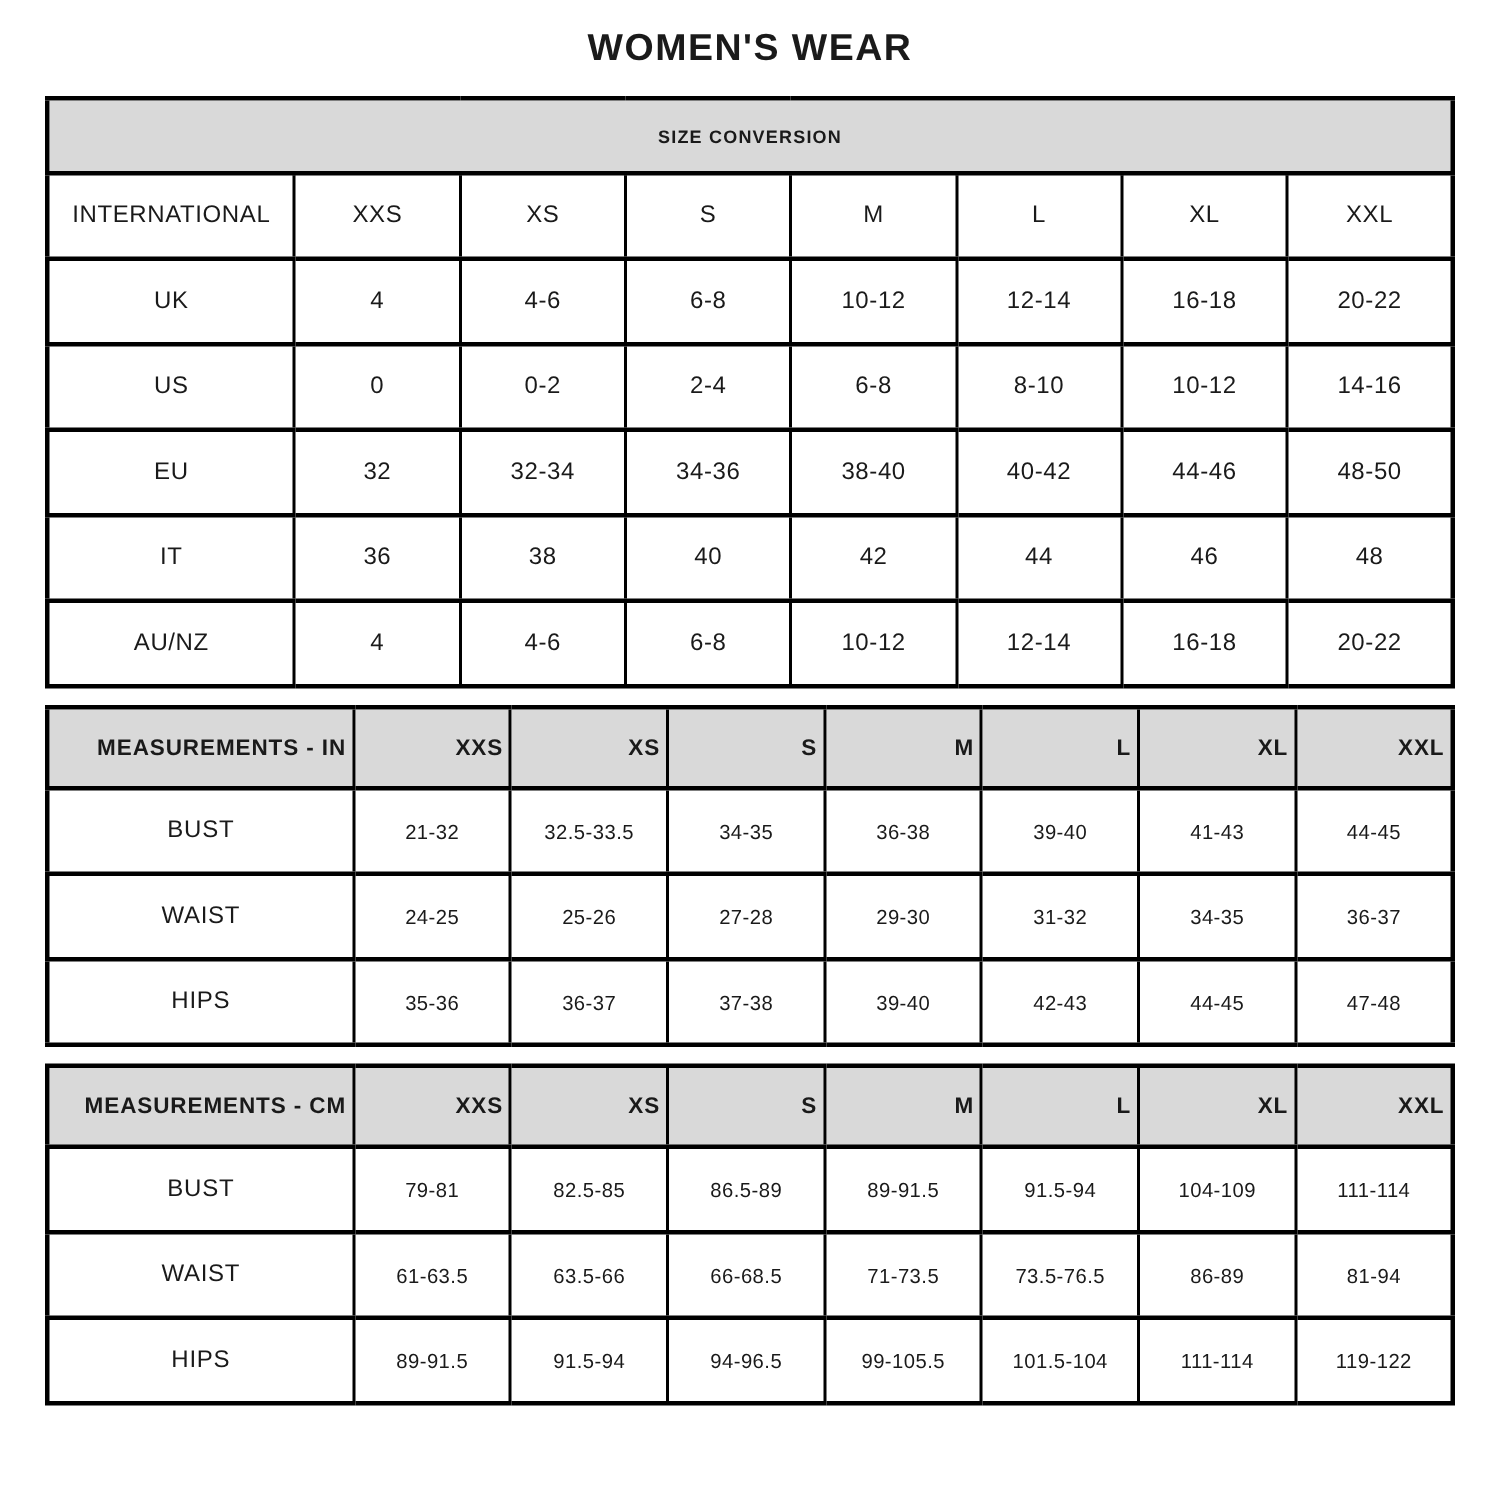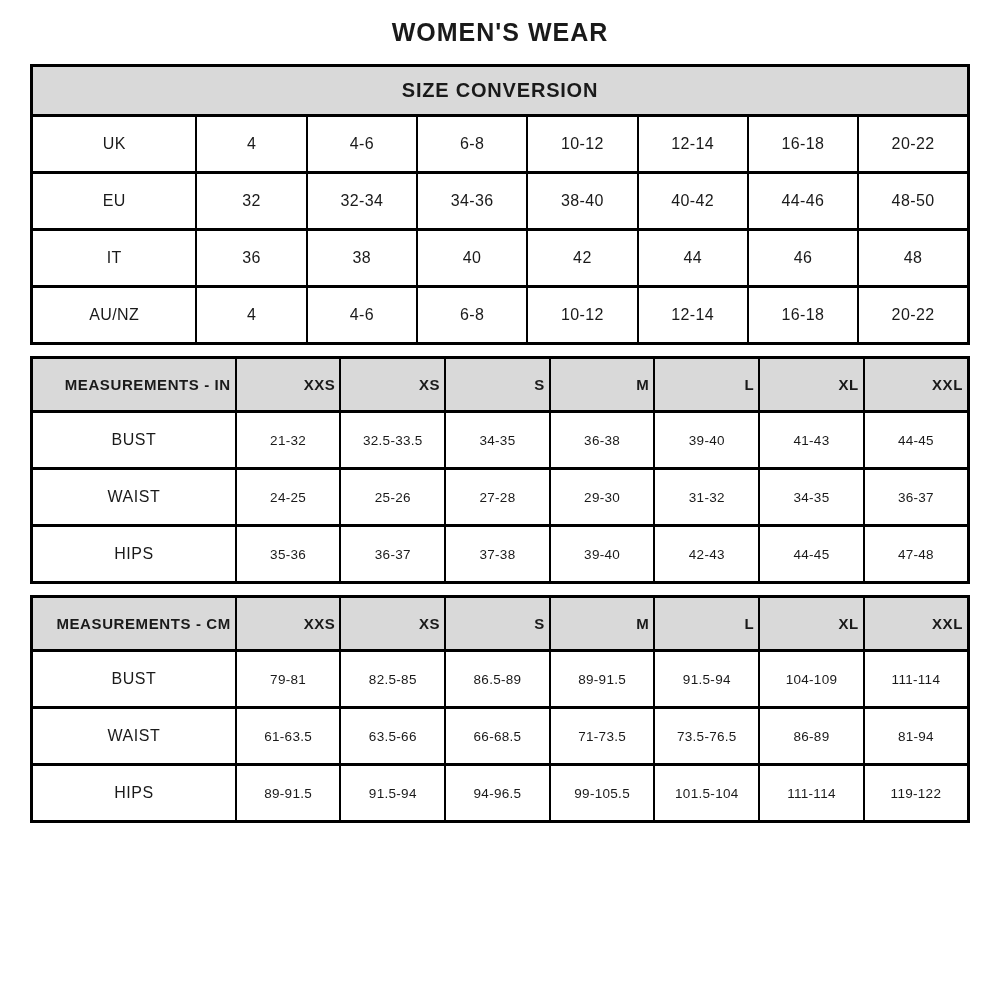--- a/index.html
+++ b/index.html
@@ -30,21 +30,21 @@
     border-bottom-width: 3px;
     text-align: center;
     vertical-align: middle;
     padding: 0 4px;
     overflow: hidden;
     white-space: nowrap;
   }
   .banner {
     background: #d9d9d9;
     height: 50px;
-    font-size: 20px;
+    font-size: 12px;
     font-weight: bold;
     letter-spacing: 0.8px;
   }
   .conv tbody td {
     height: 57px;
     font-size: 16px;
     letter-spacing: 0.4px;
   }
   table.meas { margin-top: 11px; }
   .meas thead th {
@@ -84,30 +84,50 @@
         <col style="width:11.77%">
         <col style="width:11.77%">
     </colgroup>
     <thead>
       <tr>
         <th class="banner" colspan="8">SIZE CONVERSION</th>
       </tr>
     </thead>
     <tbody>
         <tr>
+          <td class="rowlabel">INTERNATIONAL</td>
+          <td>XXS</td>
+          <td>XS</td>
+          <td>S</td>
+          <td>M</td>
+          <td>L</td>
+          <td>XL</td>
+          <td>XXL</td>
+        </tr>
+        <tr>
           <td class="rowlabel">UK</td>
           <td>4</td>
           <td>4-6</td>
           <td>6-8</td>
           <td>10-12</td>
           <td>12-14</td>
           <td>16-18</td>
           <td>20-22</td>
         </tr>
         <tr>
+          <td class="rowlabel">US</td>
+          <td>0</td>
+          <td>0-2</td>
+          <td>2-4</td>
+          <td>6-8</td>
+          <td>8-10</td>
+          <td>10-12</td>
+          <td>14-16</td>
+        </tr>
+        <tr>
           <td class="rowlabel">EU</td>
           <td>32</td>
           <td>32-34</td>
           <td>34-36</td>
           <td>38-40</td>
           <td>40-42</td>
           <td>44-46</td>
           <td>48-50</td>
         </tr>
         <tr>

